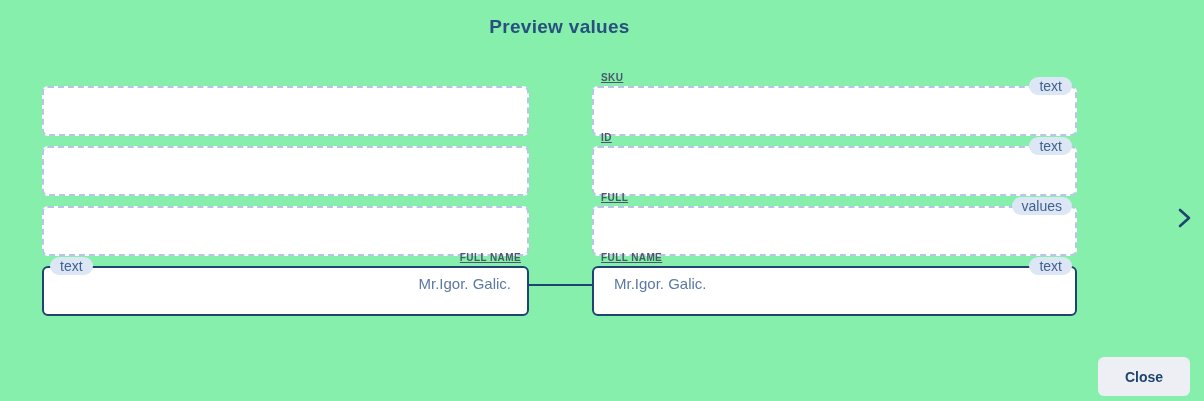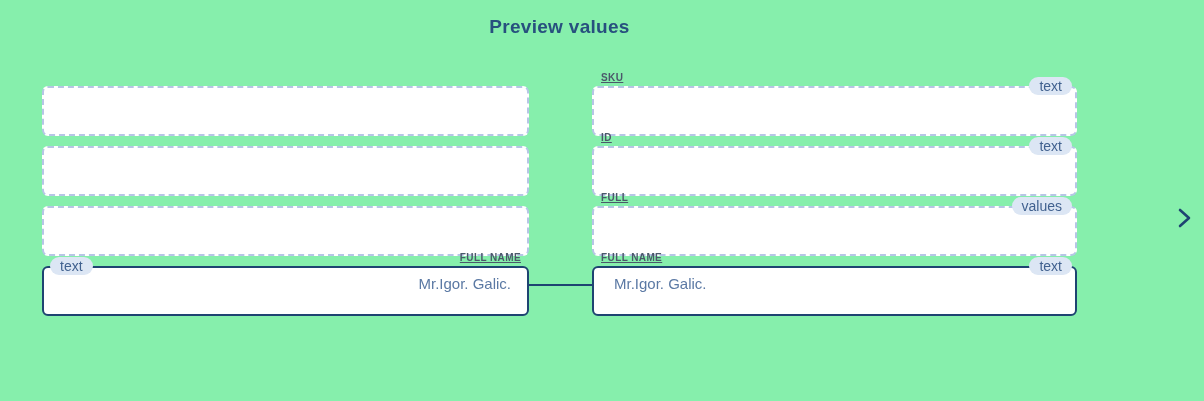--- a/index.html
+++ b/index.html
@@ -138,14 +138,15 @@
   </div>
 
   <button class="next-btn">
     <span style="display:flex;">
       <svg width="16" height="22" viewBox="0 0 16 22" aria-hidden="true">
         <polyline points="4,3 13,11 4,19" fill="none" stroke="#1e4471" stroke-width="2.6" stroke-linecap="round" stroke-linejoin="round"></polyline>
       </svg>
     </span>
   </button>
 
+  <button class="close-btn">Close</button>
 
 </div>
 
 </body></html>

